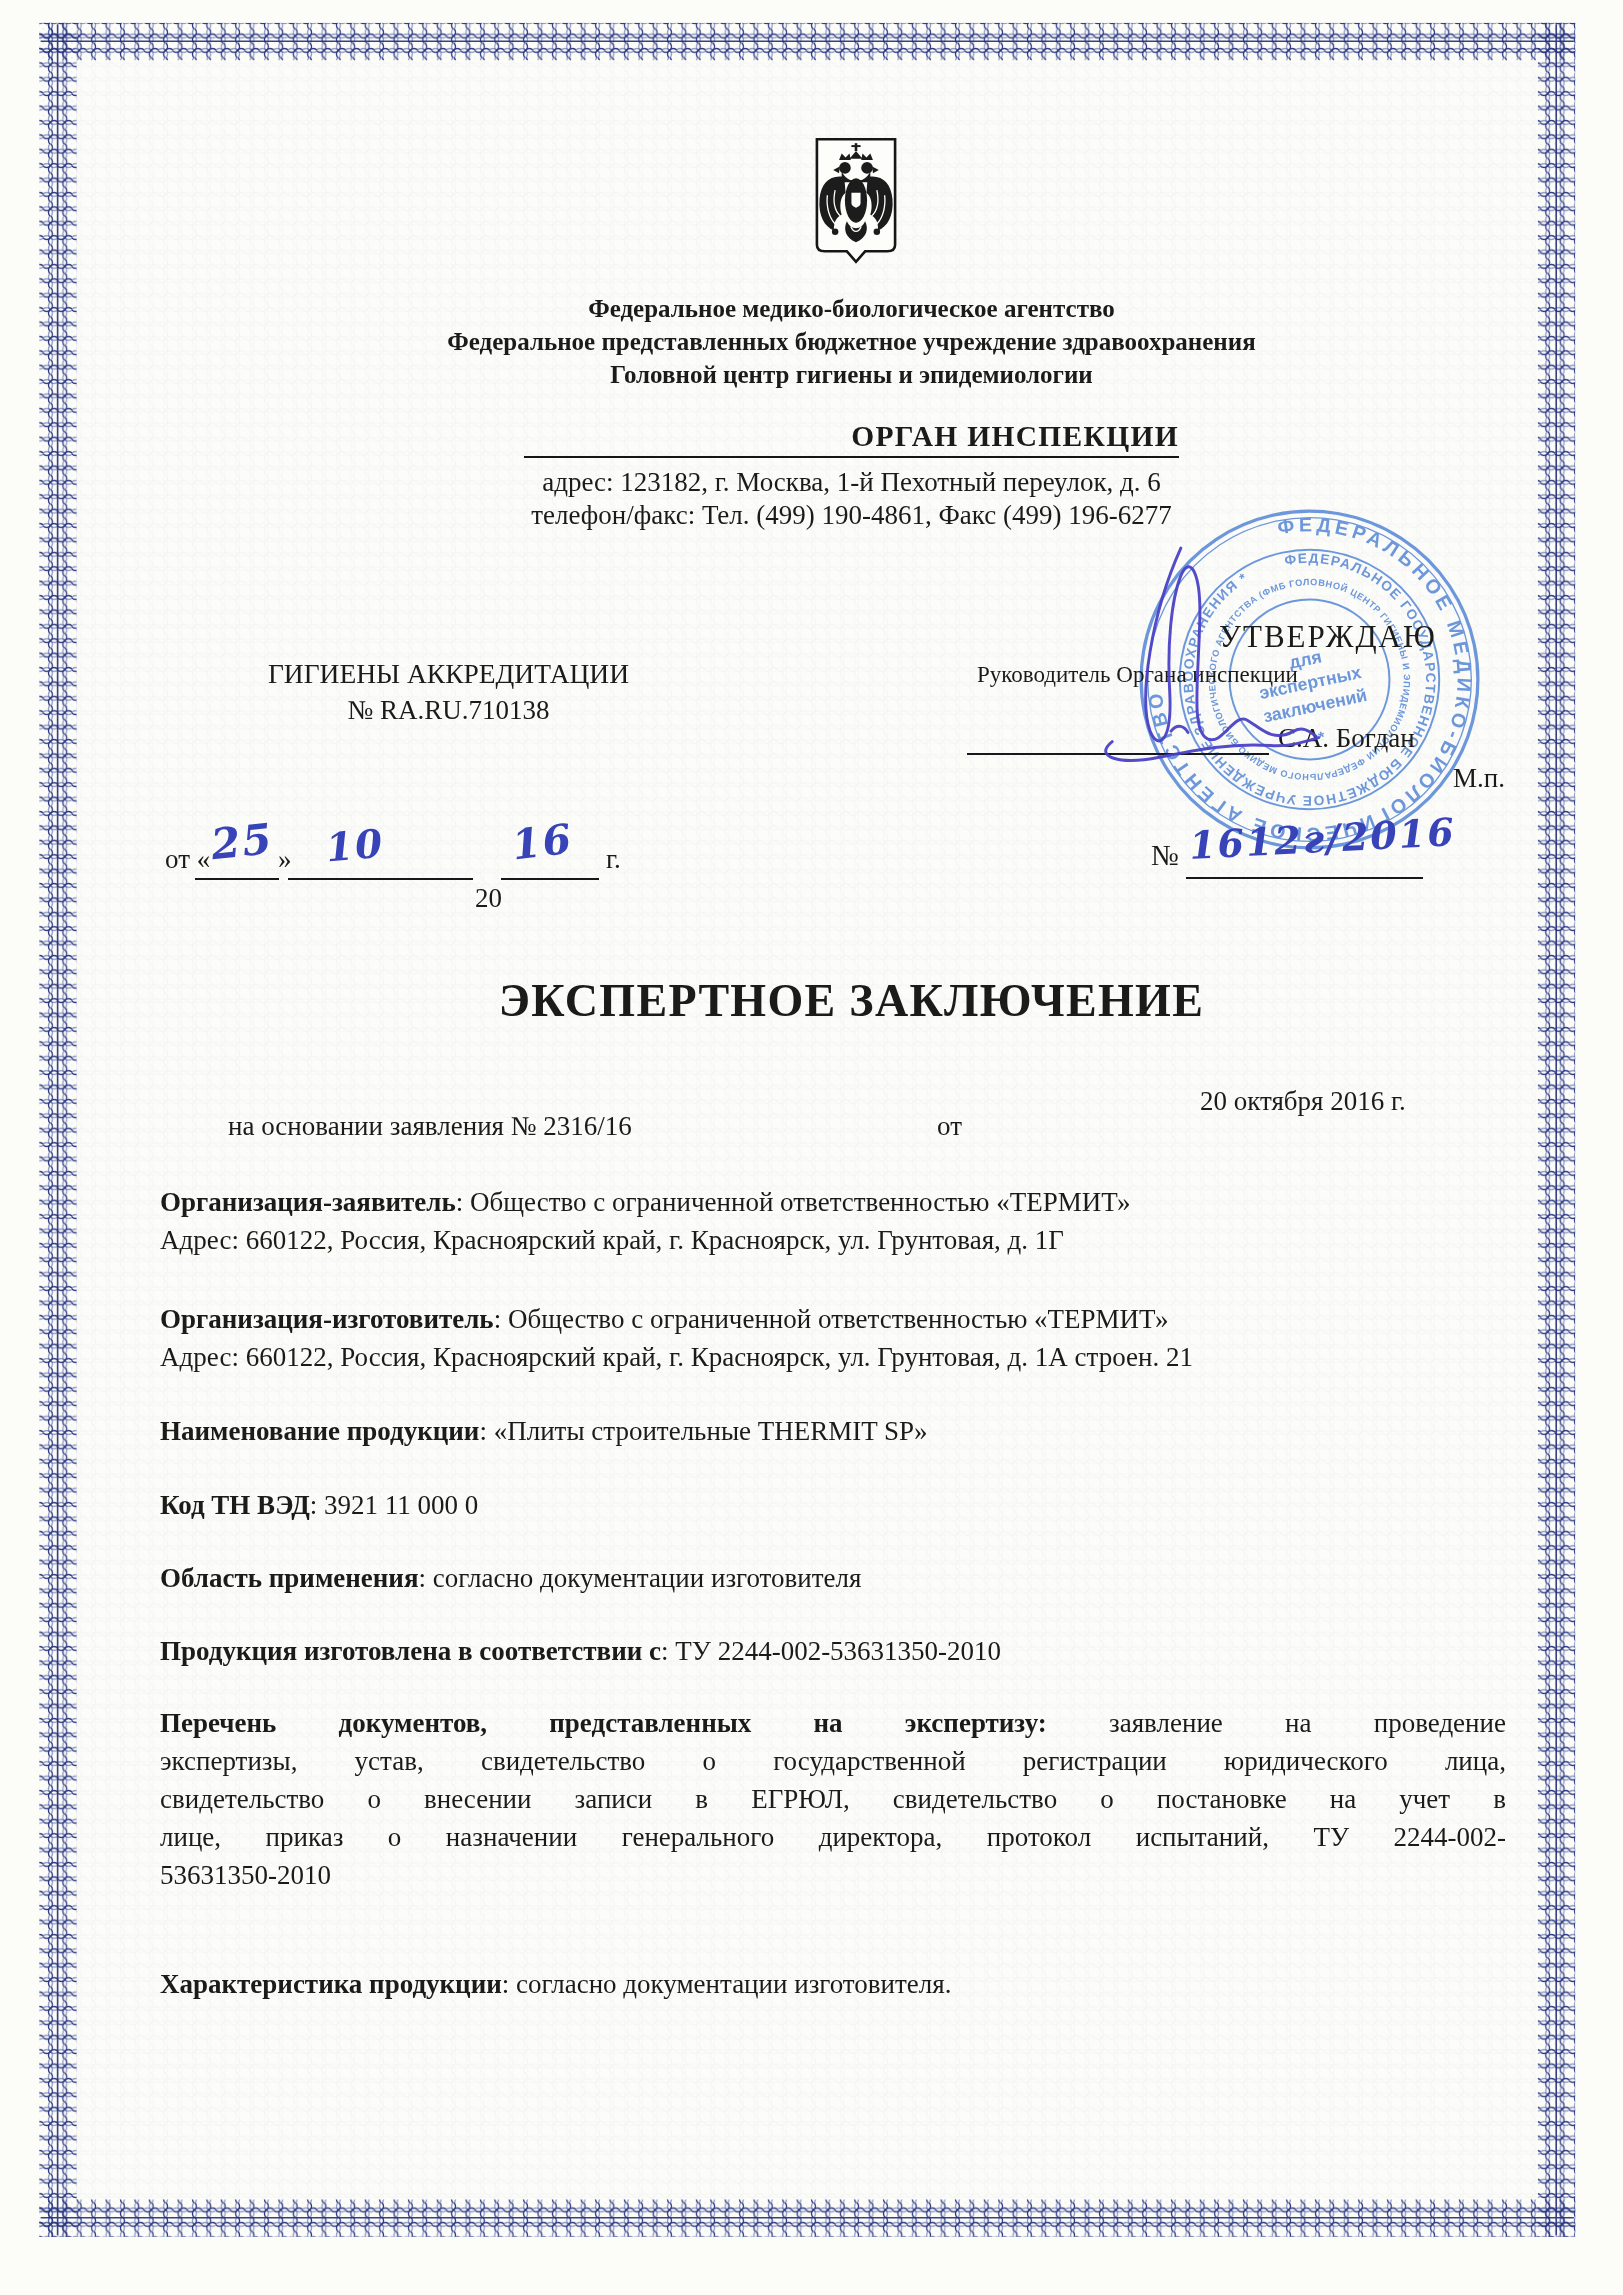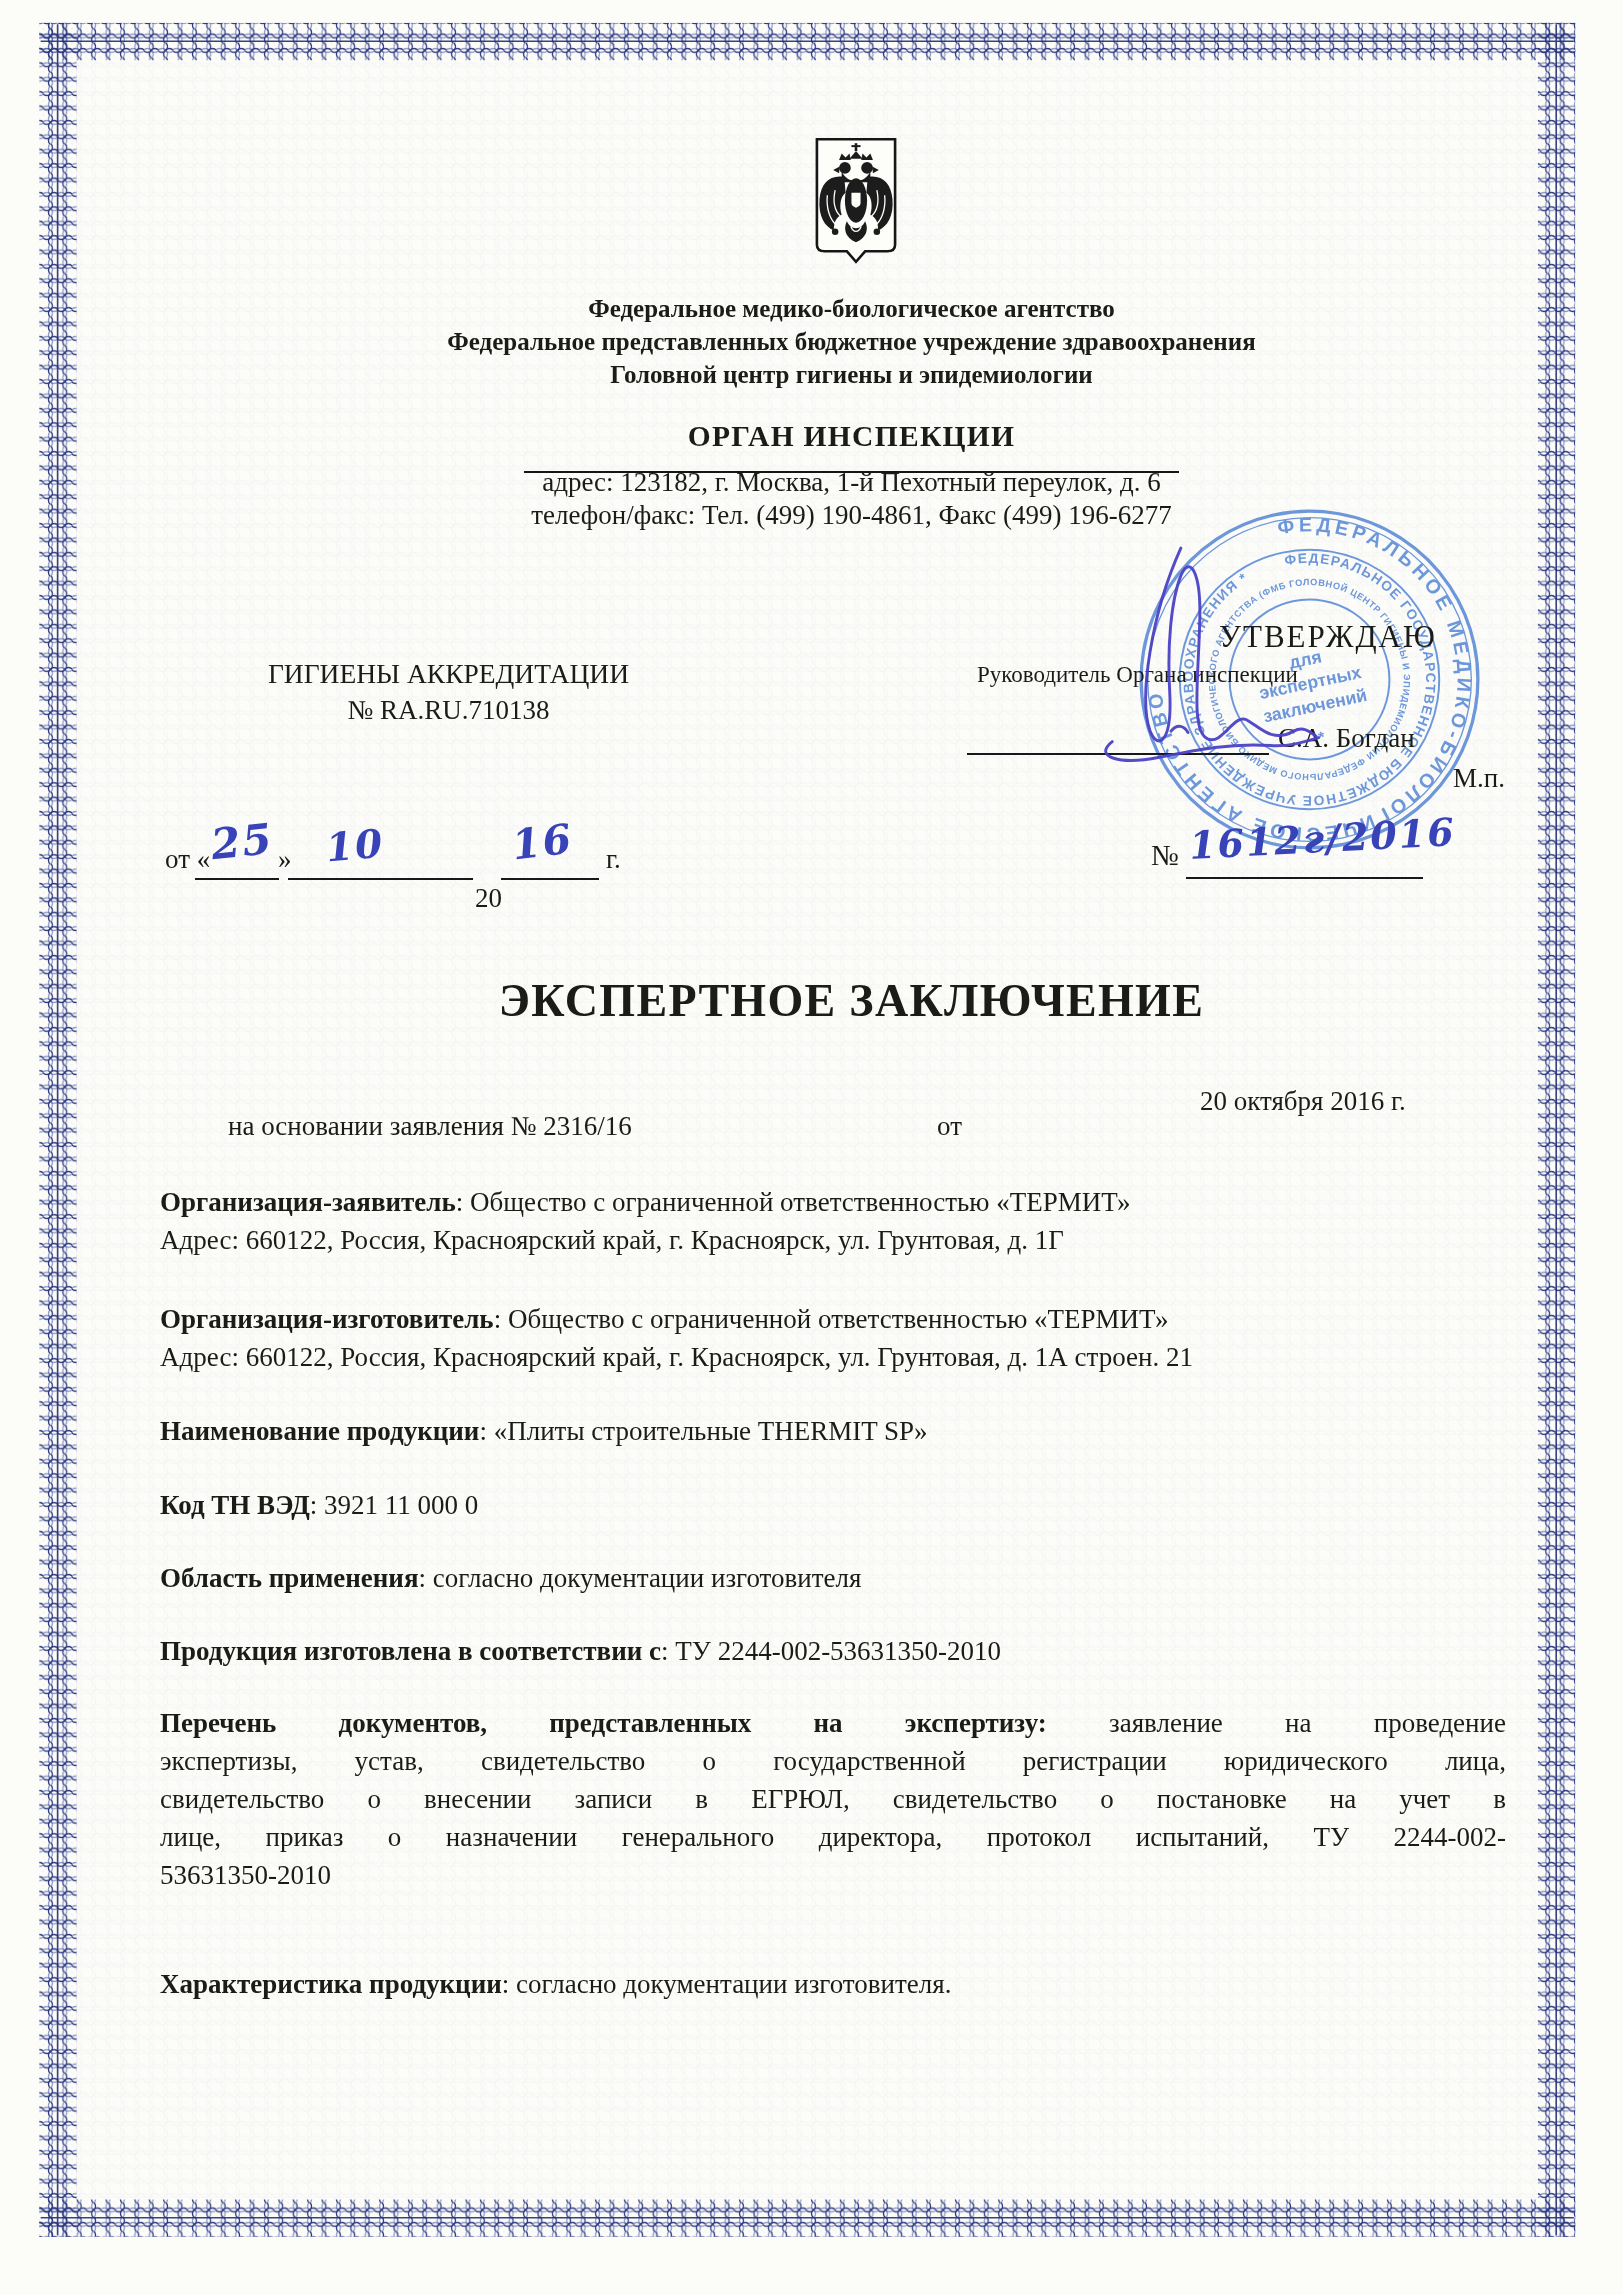--- a/index.html
+++ b/index.html
@@ -14,21 +14,21 @@
   .b{font-weight:bold;}
   .center{text-align:center;}
   .hdrwrap{position:absolute;left:164px;top:0;width:1375px;}
   .hand{
     font-family:"DejaVu Serif",serif;font-style:italic;
     color:#3743b6;font-weight:bold;letter-spacing:2px;
   }
   .uline{position:absolute;height:0;border-top:2px solid #17171c;}
   .orgline{
     display:inline-block;border-bottom:2.6px solid #151515;
-    padding:0 0 18px 0;width:655px;
+    padding:0 0 3px 0;width:655px;text-align:right;
   }
   .para{
     position:absolute;left:160px;width:1346px;font-size:27px;
     line-height:38px;
   }
   .jline{text-align:justify;text-align-last:justify;}
   .field-label{font-weight:bold;}
   .stamp-text{font-family:"Liberation Sans","DejaVu Sans",sans-serif;font-weight:bold;}
 </style>
 </head>

